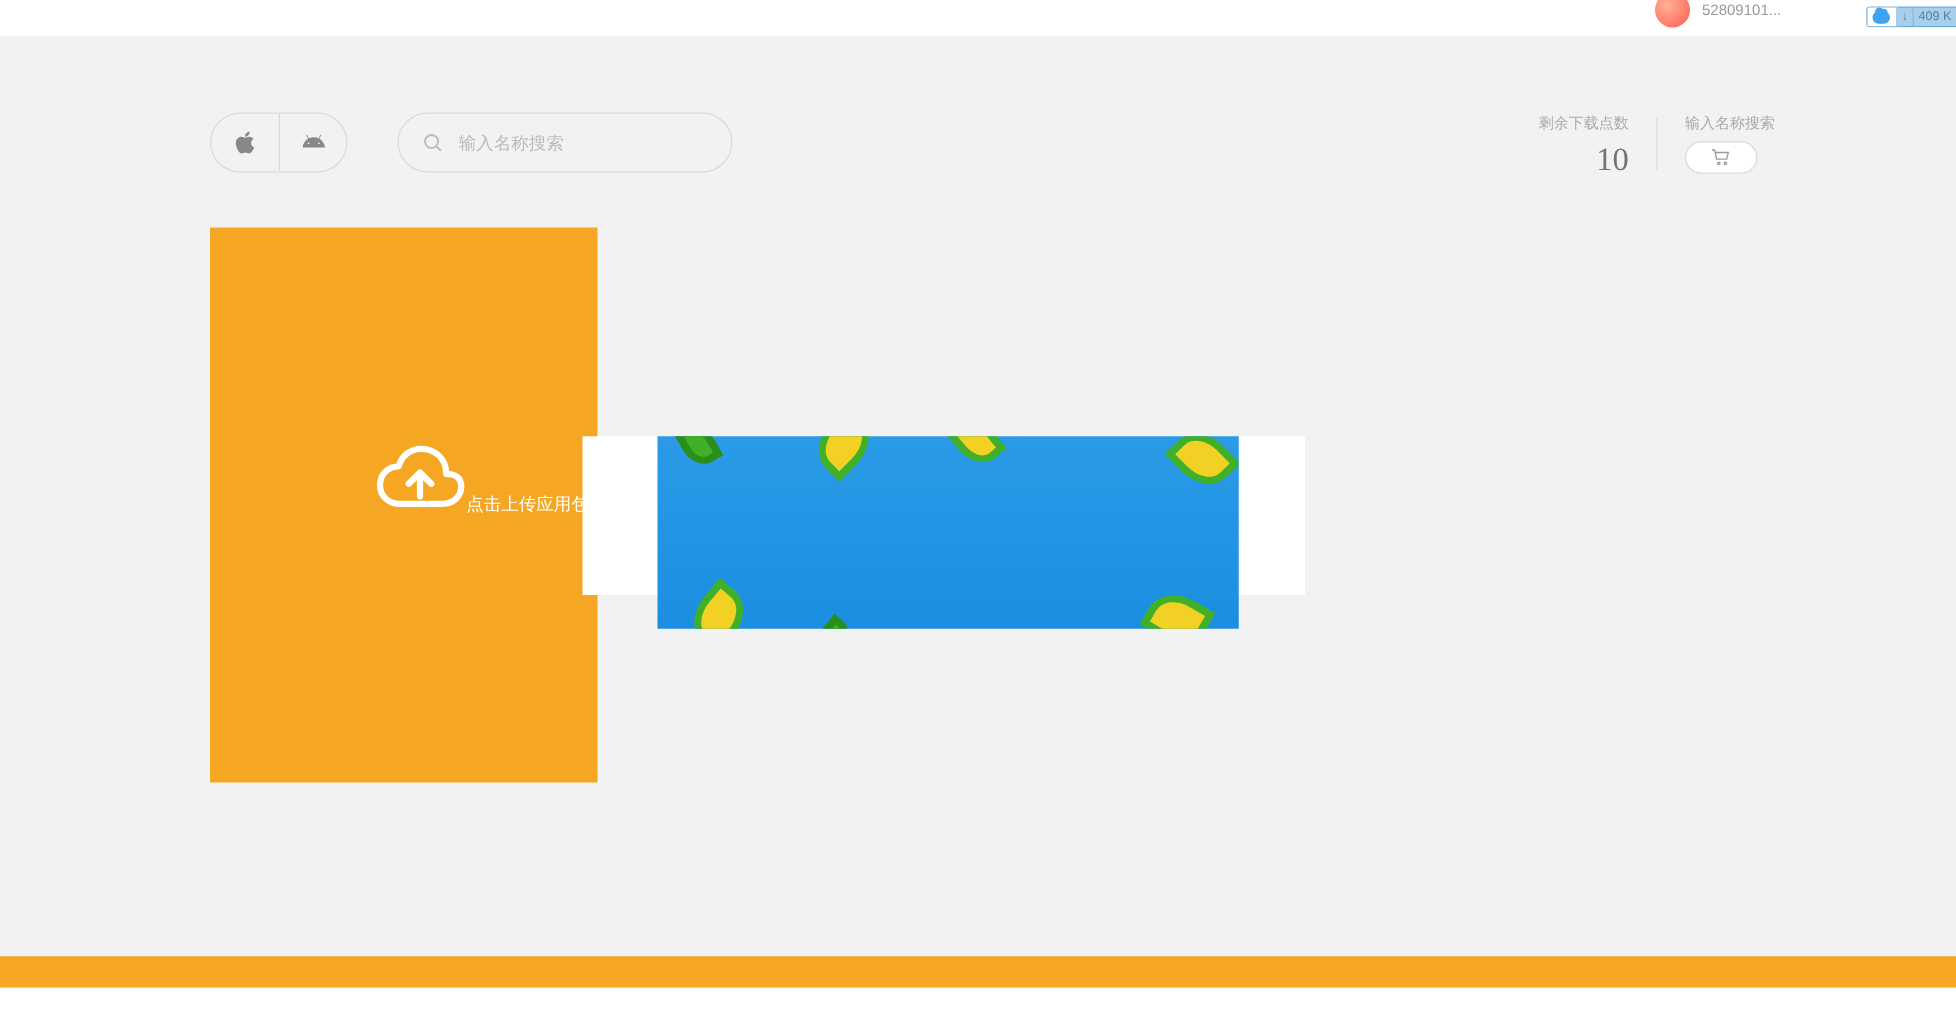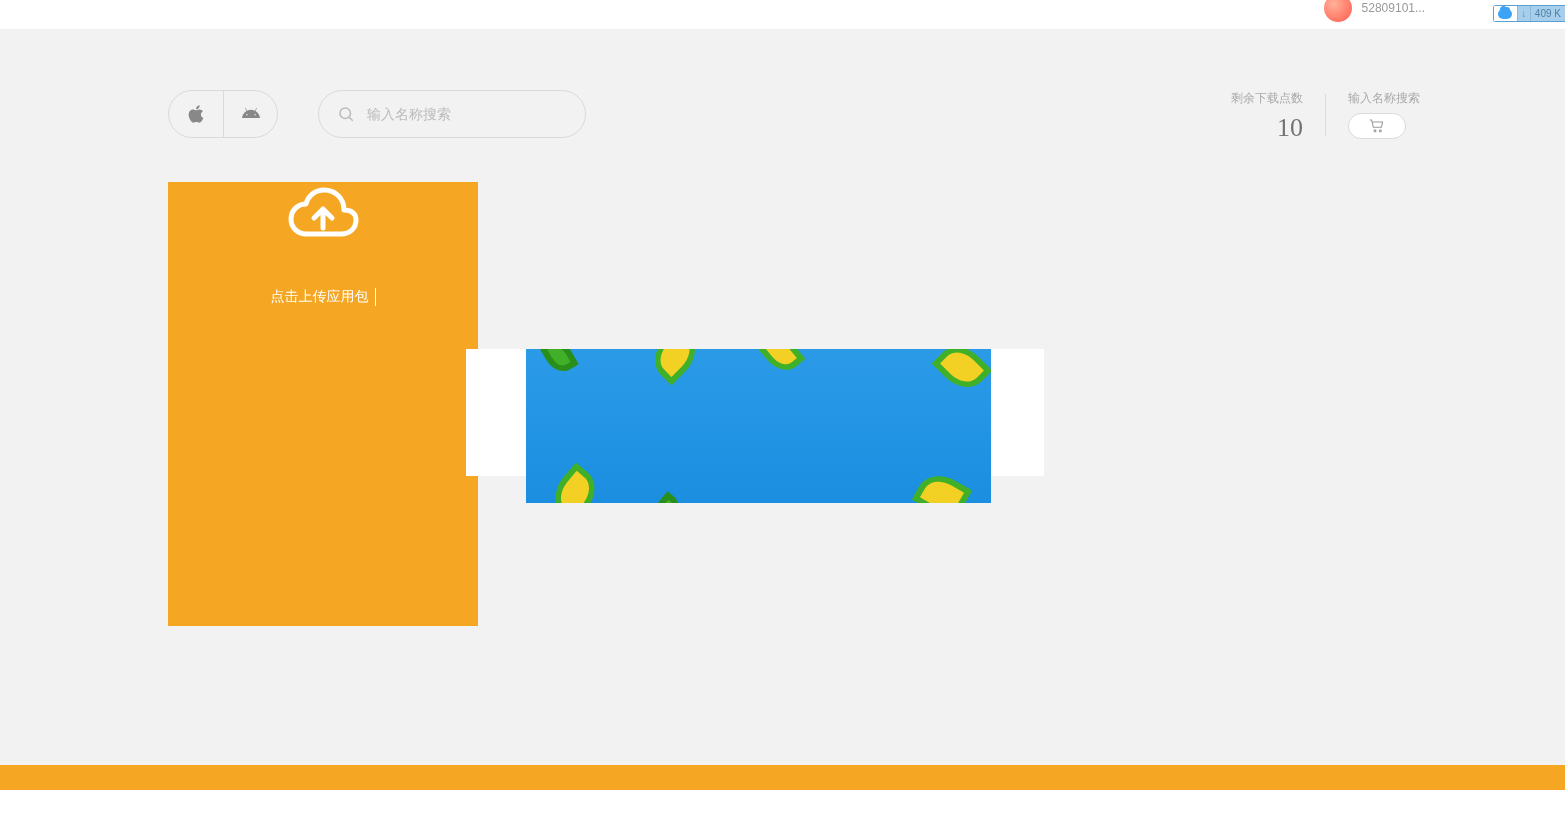--- a/index.html
+++ b/index.html
@@ -226,23 +226,23 @@
       top: 152px;
       left: 168px;
       display: flex;
       align-items: flex-start;
     }
     .upload-card {
       width: 310px;
       height: 444px;
       background: #f5a623;
       display: flex;
-      flex-direction: column;
-      align-items: center;
-      justify-content: flex-start;
+      flex-direction: row;
+      align-items: center;
+      justify-content: flex-end;
       cursor: pointer;
       position: relative;
     }
     .cloud-upload-icon {
       width: 74px;
       height: 60px;
       margin-bottom: 46px;
       position: relative;
     }
     .upload-text-row {

